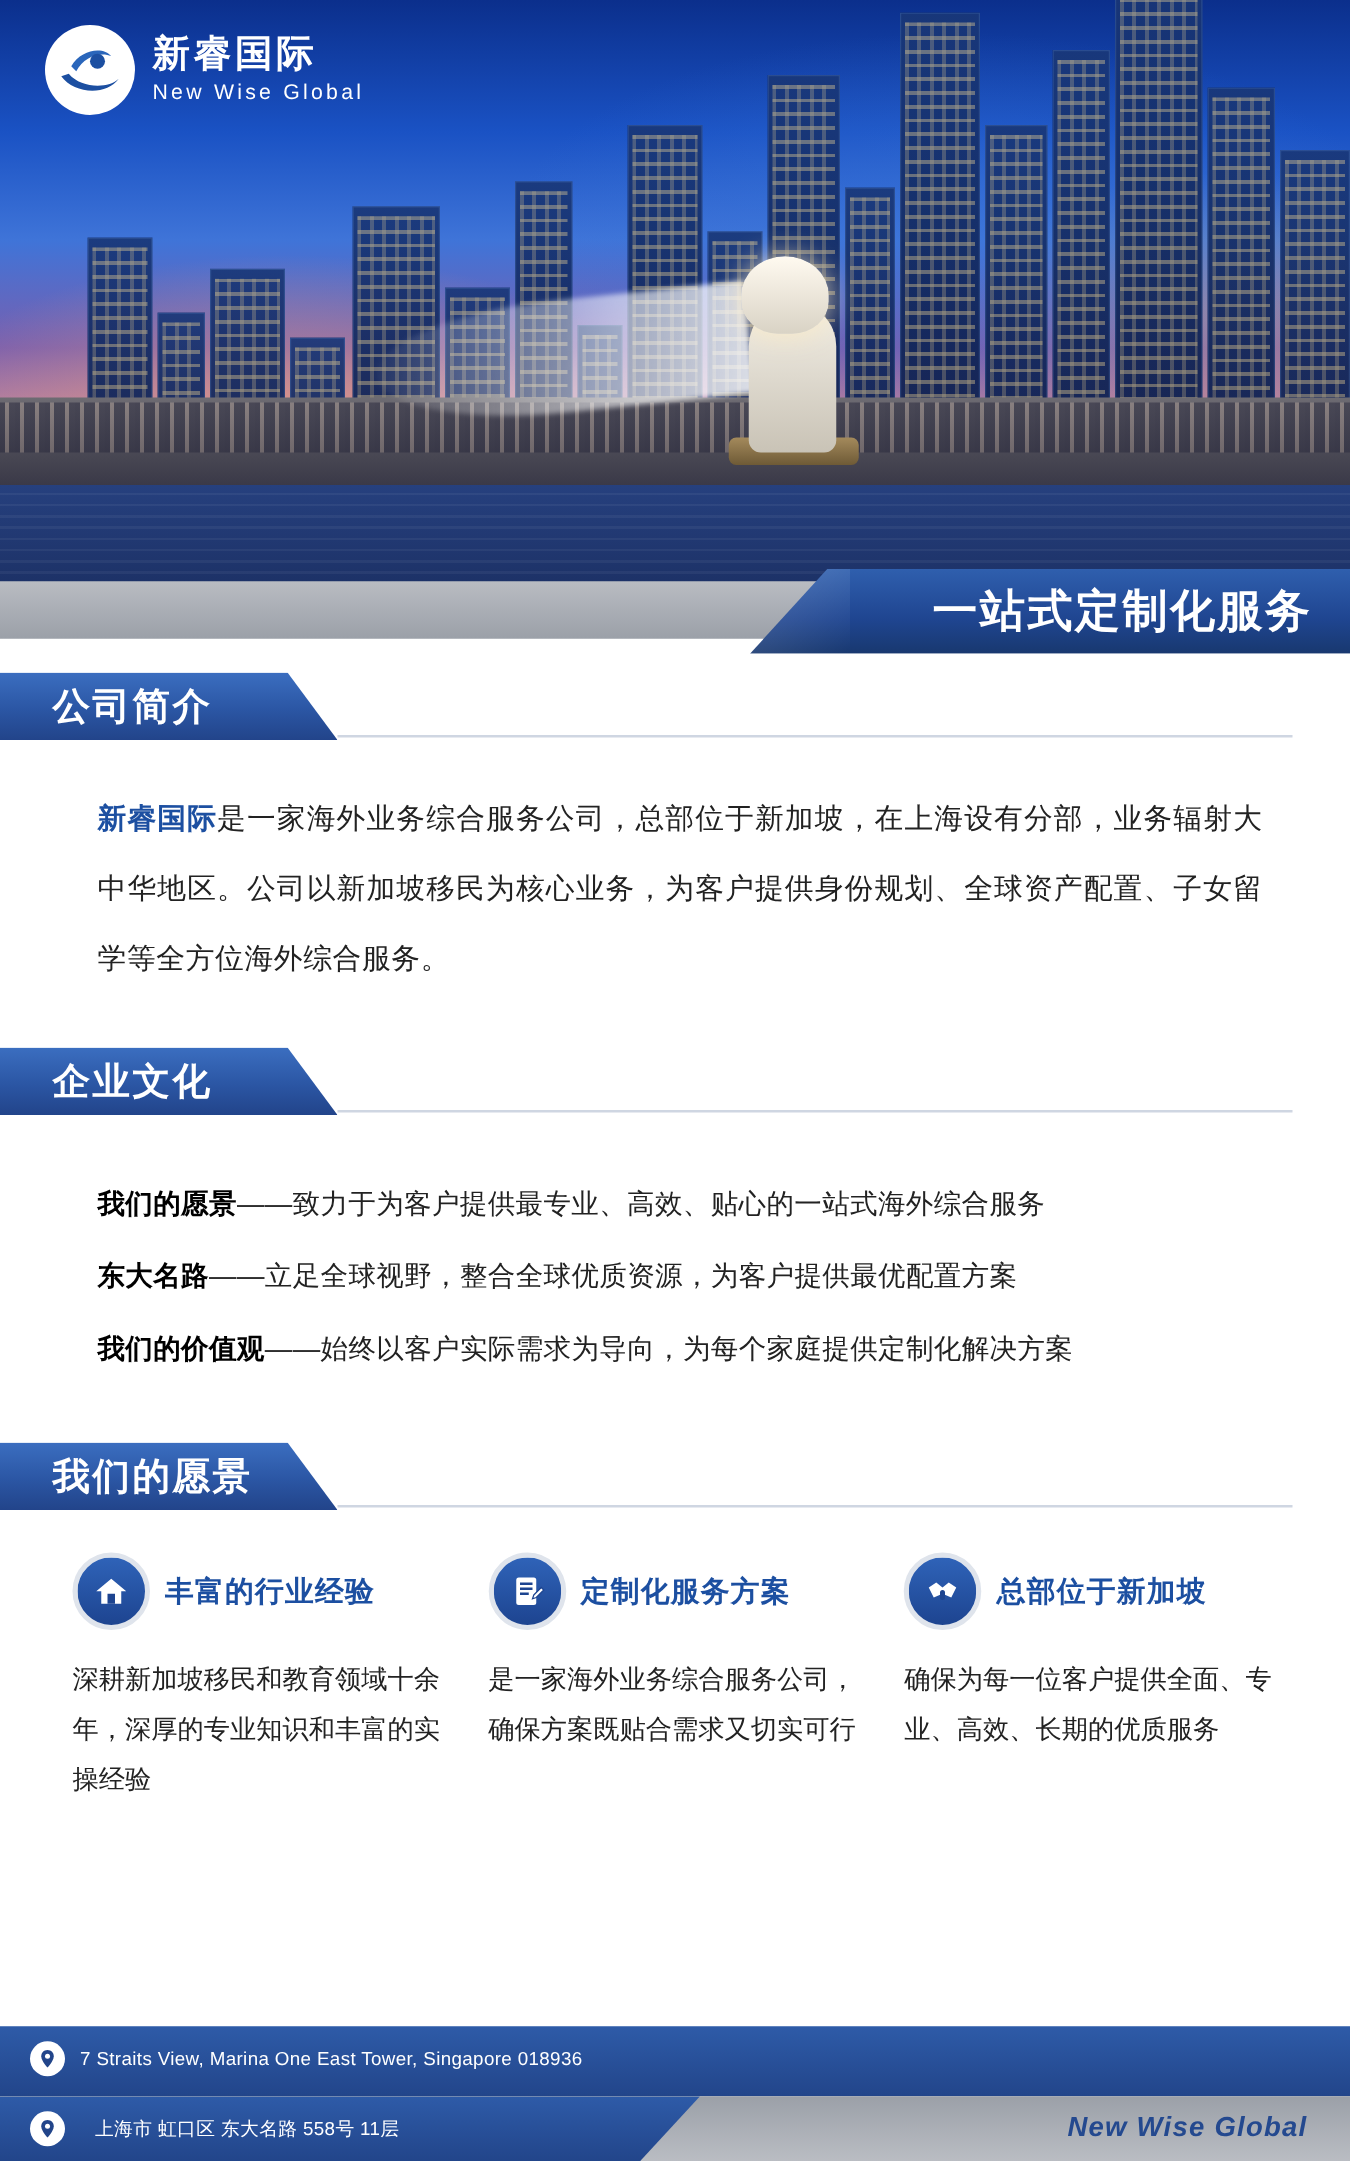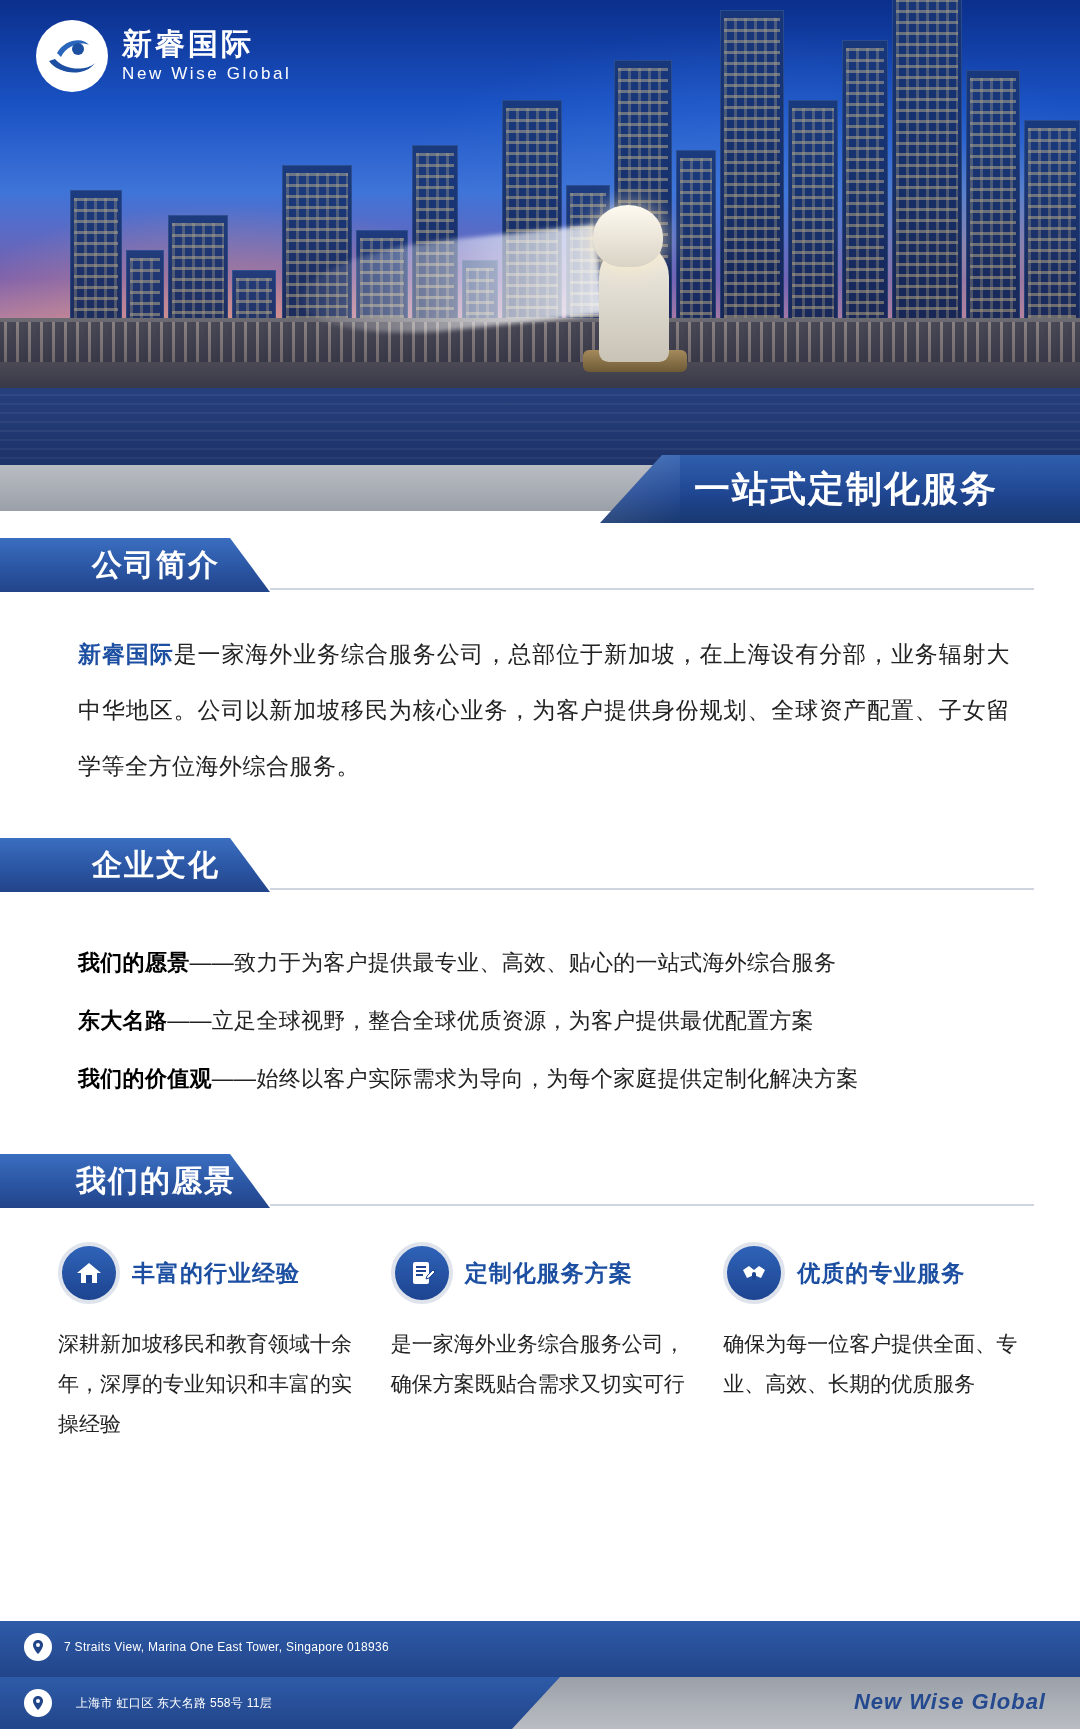--- a/index.html
+++ b/index.html
@@ -128,38 +128,38 @@
   .ribbon-blue {
     position: absolute; left: 600px; top: 0; width: 480px; height: 68px;
     background: linear-gradient(180deg,#2f5fae 0%, #1f4590 60%, #18386f 100%);
     clip-path: polygon(62px 0, 480px 0, 480px 68px, 0 68px);
   }
   .ribbon-blue .tip {
     position: absolute; left: 0; top: 0; width: 80px; height: 68px;
     background: linear-gradient(135deg, rgba(255,255,255,.18), rgba(255,255,255,0));
   }
   .ribbon-title {
-    position: absolute; left: 600px; top: 455px; width: 420px; height: 68px;
+    position: absolute; left: 652px; top: 455px; width: 420px; height: 68px;
     display: flex; align-items: center; justify-content: flex-end;
     padding-right: 22px;
     color: #ffffff; font-size: 36px; font-weight: 700; letter-spacing: 2px;
     z-index: 6;
   }
 
   
   .section-head {
     position: relative;
     height: 54px;
     margin: 0 0 0 0;
   }
   .section-head .tab {
     position: absolute; left: 0; top: 0; height: 54px; width: 270px;
     background: linear-gradient(180deg,#3b6ec0 0%, #2b56a4 55%, #22448a 100%);
     clip-path: polygon(0 0, 230px 0, 270px 54px, 0 54px);
-    display: flex; align-items: center; justify-content: center;
+    display: flex; align-items: center;
   }
   .section-head .tab span {
     color: #ffffff; font-size: 30px; font-weight: 700; letter-spacing: 2px; padding-left: 42px;
   }
   .section-head .rule {
     position: absolute; left: 270px; right: 46px; top: 50px; height: 2px;
     background: #cfd6e2;
   }
 
   
@@ -221,21 +221,21 @@
     position: absolute; display: flex; align-items: center; gap: 12px;
   }
   .foot-row.r1 { left: 24px; top: 12px; }
   .foot-row.r2 { left: 24px; top: 68px; gap: 24px; }
   .pin {
     width: 28px; height: 28px; border-radius: 50%;
     background: #ffffff;
     display: flex; align-items: center; justify-content: center;
     flex: 0 0 auto;
   }
-  .foot-text { color: #ffffff; font-size: 12px; letter-spacing: .3px; }
+  .foot-text { color: #ffffff; font-size: 15px; letter-spacing: .3px; }
   .foot-brand {
     position: absolute; right: 34px; top: 68px;
     color: #24498f; font-size: 22px; font-weight: 700; font-style: italic; letter-spacing: 1px;
   }
 </style>
 </head>
 <body>
 
 <div class="page">
 
@@ -368,21 +368,21 @@
       </div>
 
       <div class="adv-col">
         <div class="adv-head">
           <div class="adv-icon">
             <svg width="30" height="30" viewBox="0 0 30 30" aria-hidden="true">
               <path d="M4 12 L10 8 L15 12 L20 8 L26 12 L22 20 L15 17 L8 20 Z" fill="#ffffff"></path>
               <rect x="13" y="14" width="4" height="8" rx="2" fill="#1d4490"></rect>
             </svg>
           </div>
-          <div class="adv-title">优质的专业服务</div>
+          <div class="adv-title">总部位于新加坡</div>
         </div>
         <div class="adv-body">确保为每一位客户提供全面、专业、高效、长期的优质服务</div>
       </div>
 
     </div>
   </div>
 
   <div class="footer">
     <div class="bar-top"></div>
     <div class="bar-bot"></div>

